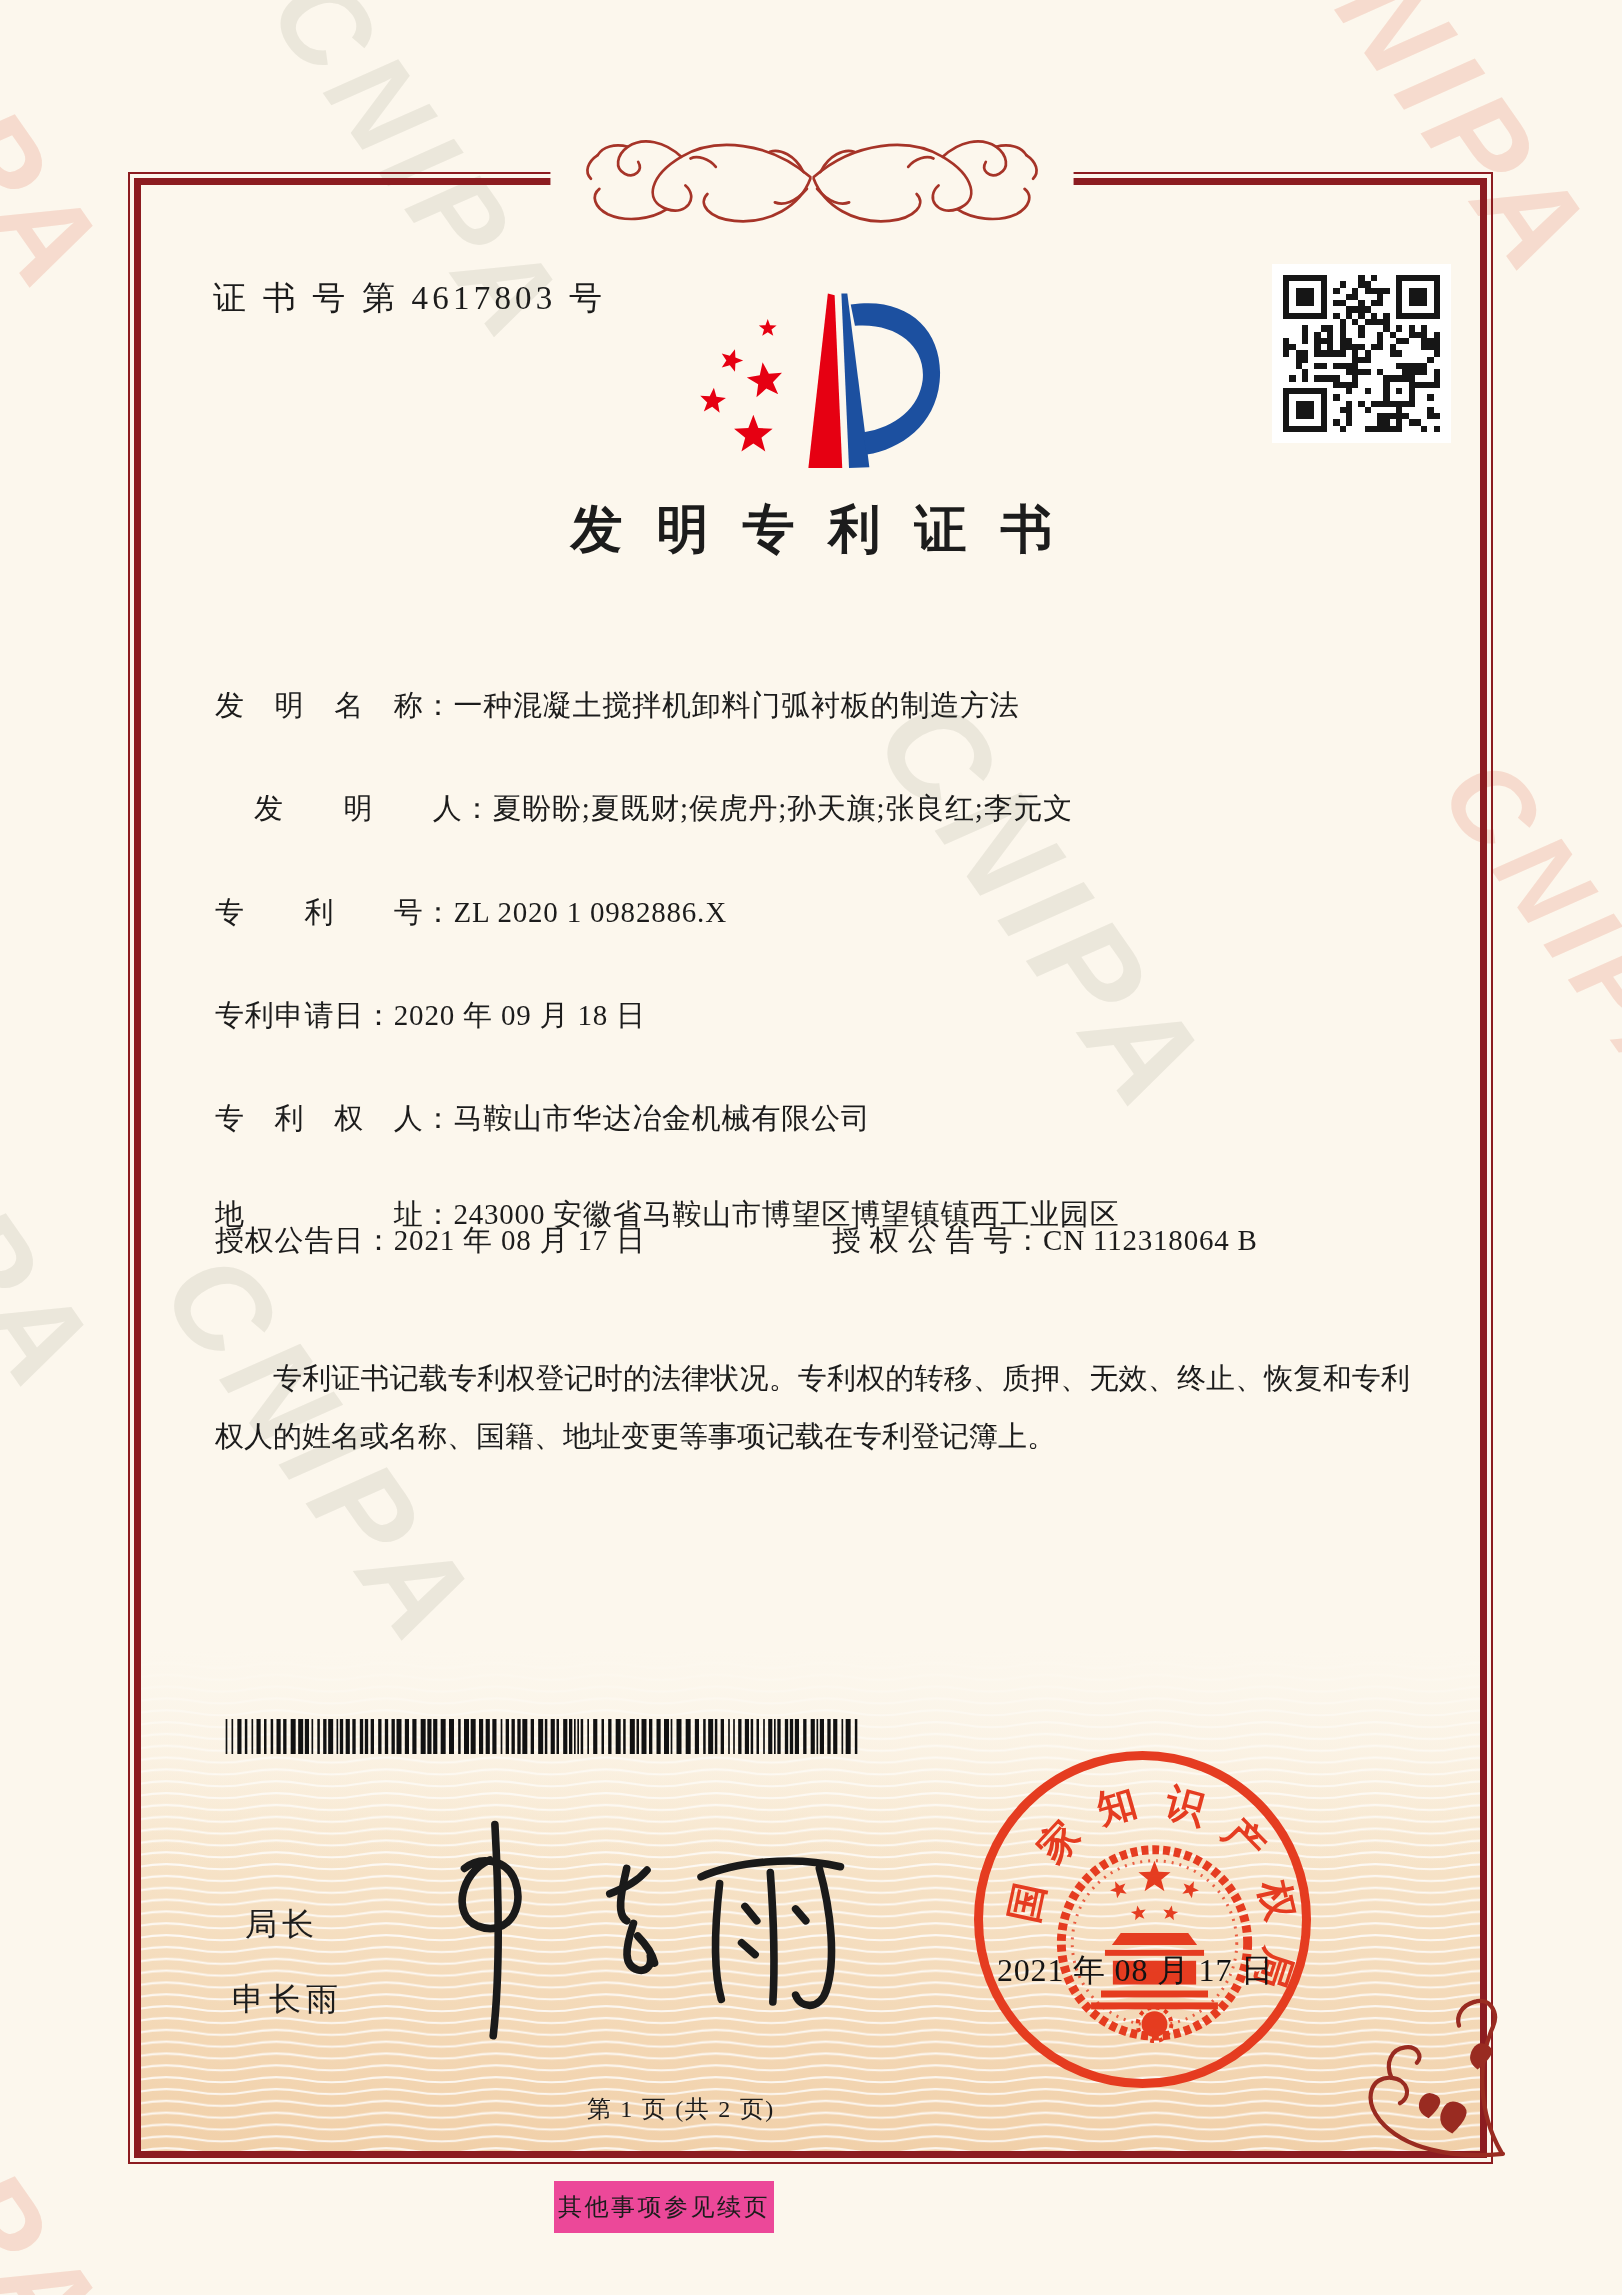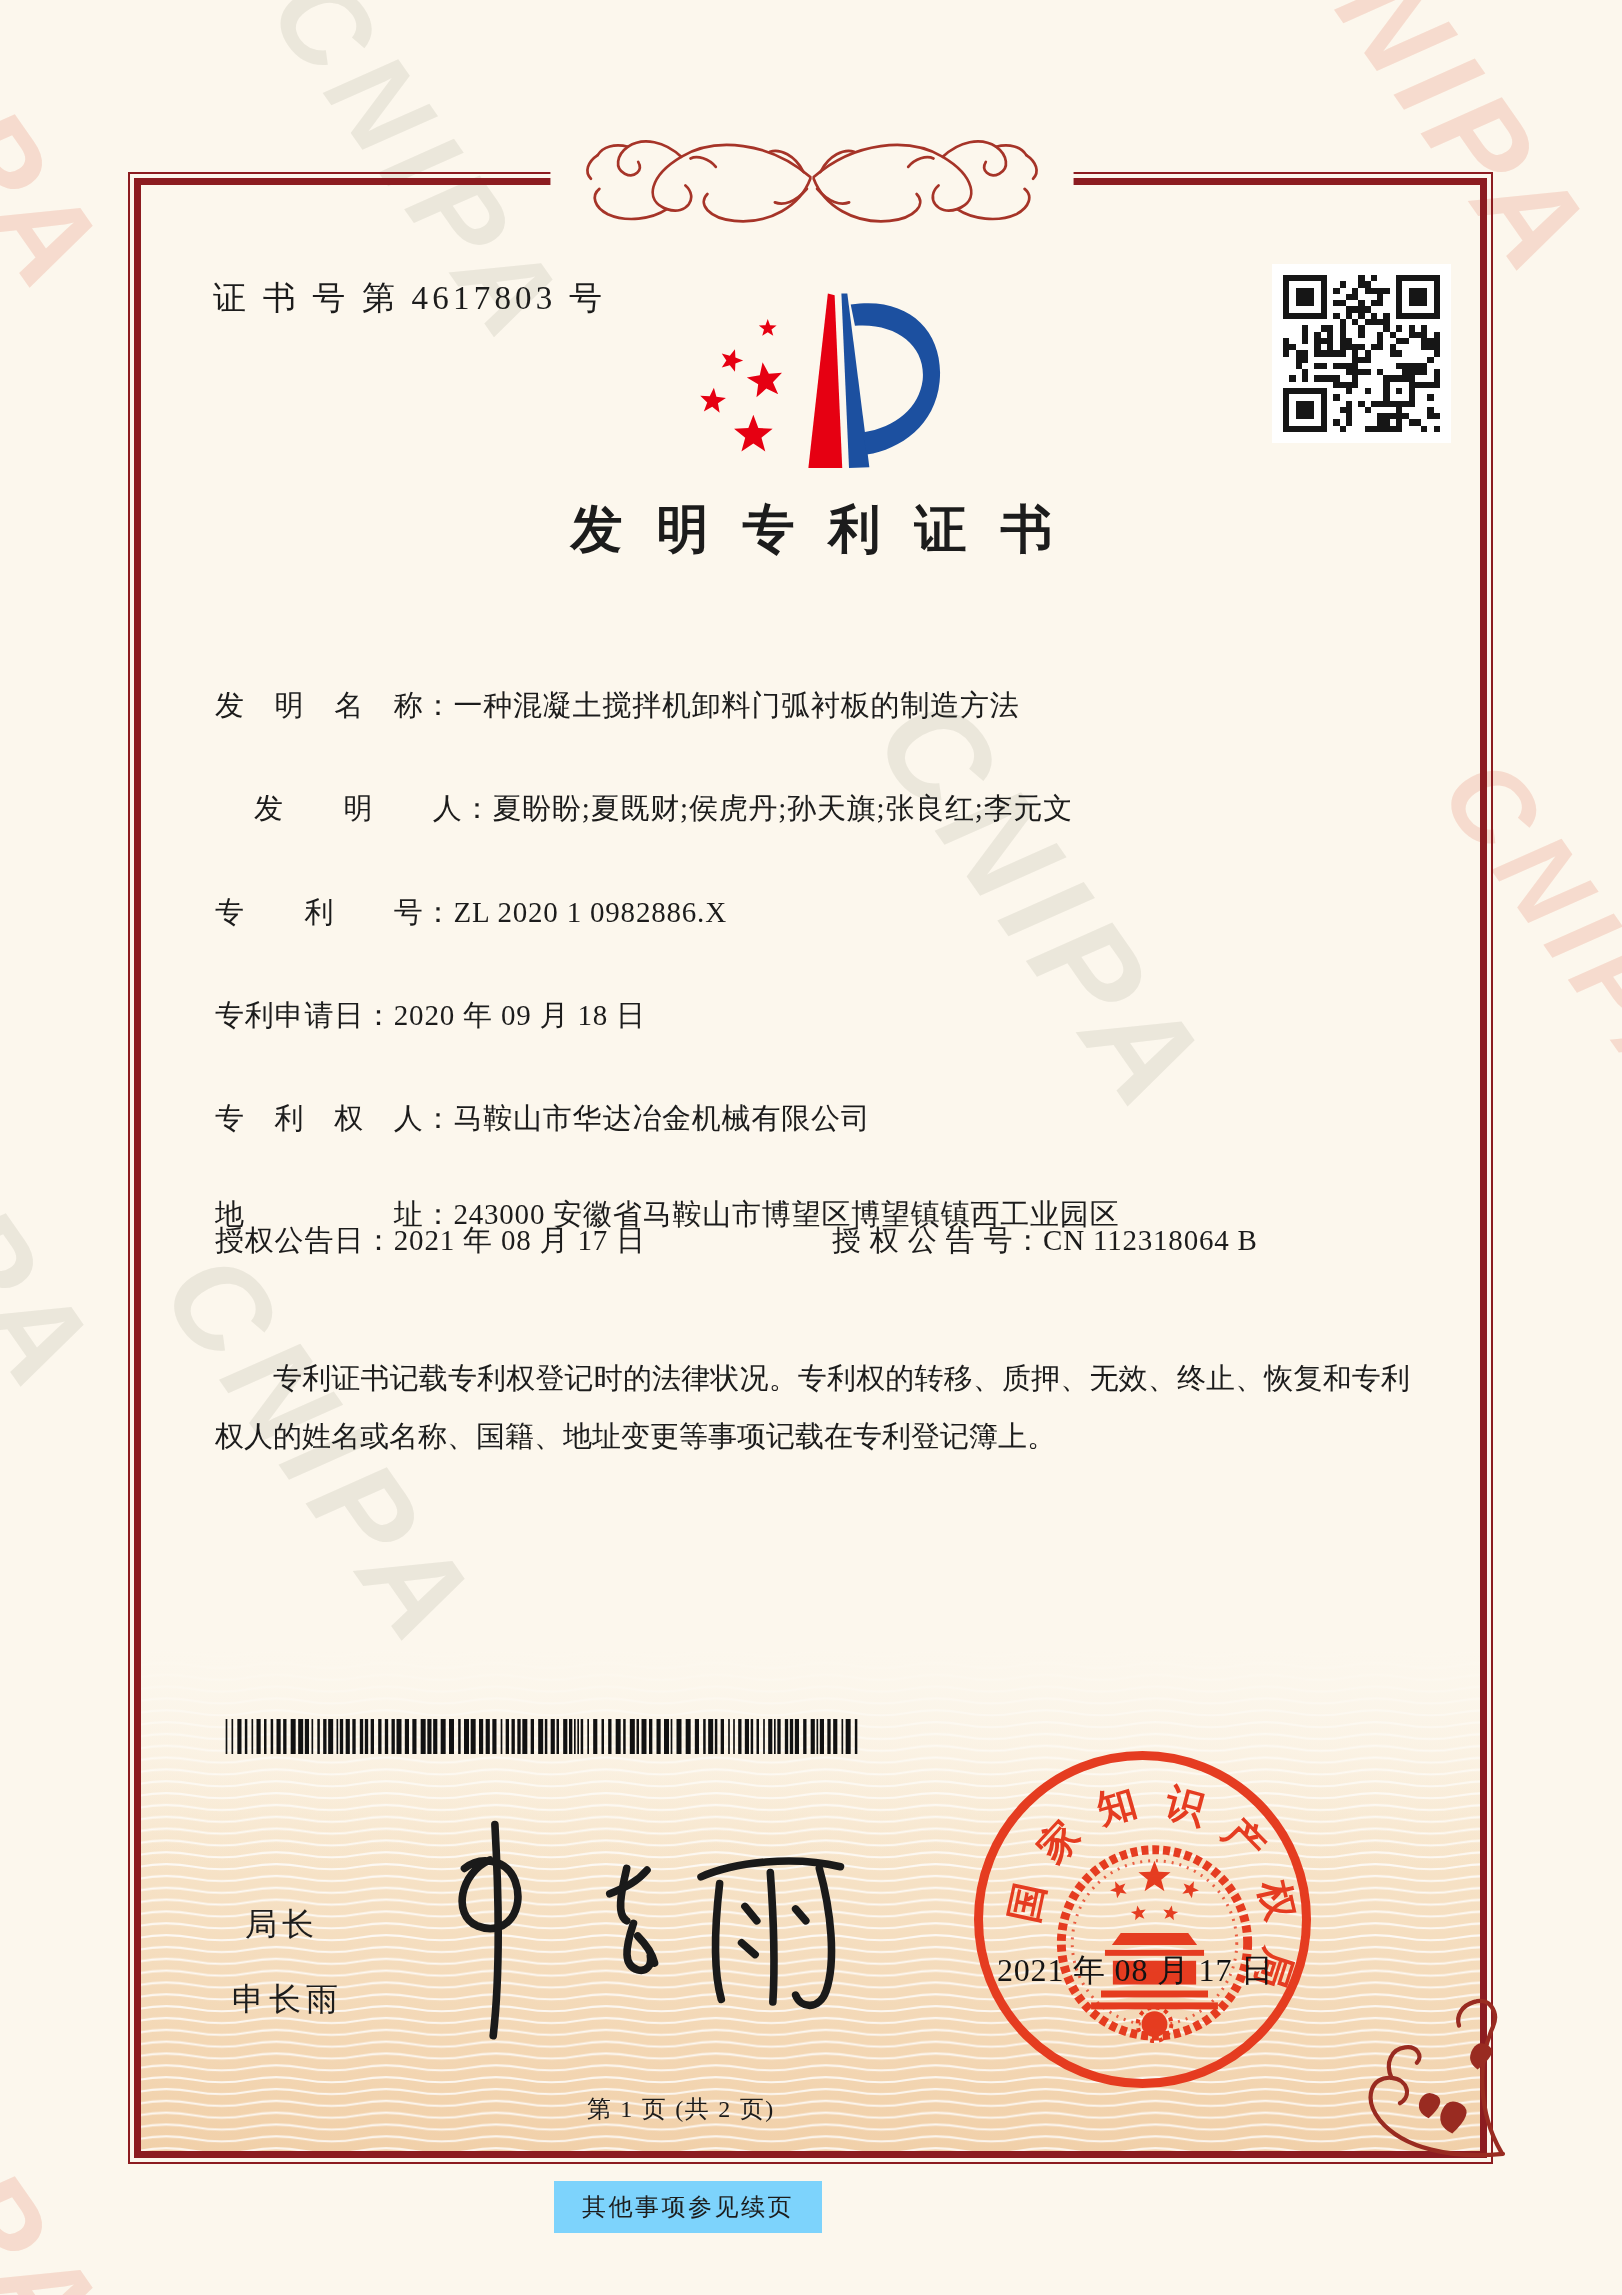--- a/index.html
+++ b/index.html
@@ -89,21 +89,21 @@
   }
   
   .ornament-corner{position:absolute;left:1351px;top:1968px;z-index:4;}
   
   .page-info{
     position:absolute;left:81px;top:2093px;width:1200px;z-index:3;
     font-size:24px;letter-spacing:1.7px;text-align:center;
   }
   .note-box{
     position:absolute;left:554px;top:2181px;z-index:3;
-    background:#7dd3fc;padding:10px 28px;font-size:24px;letter-spacing:2.5px;white-space:nowrap;
+    background:#ec4899;padding:10px 4px;font-size:24px;letter-spacing:2.5px;white-space:nowrap;
   }
 </style>
 </head>
 <body>
 
 <div id="page">
 
   <div class="wm wm-pink wm1">CNIPA</div>
   <div class="wm wm-gray wm2">CNIPA</div>
   <div class="wm wm-pink wm3">CNIPA</div>

